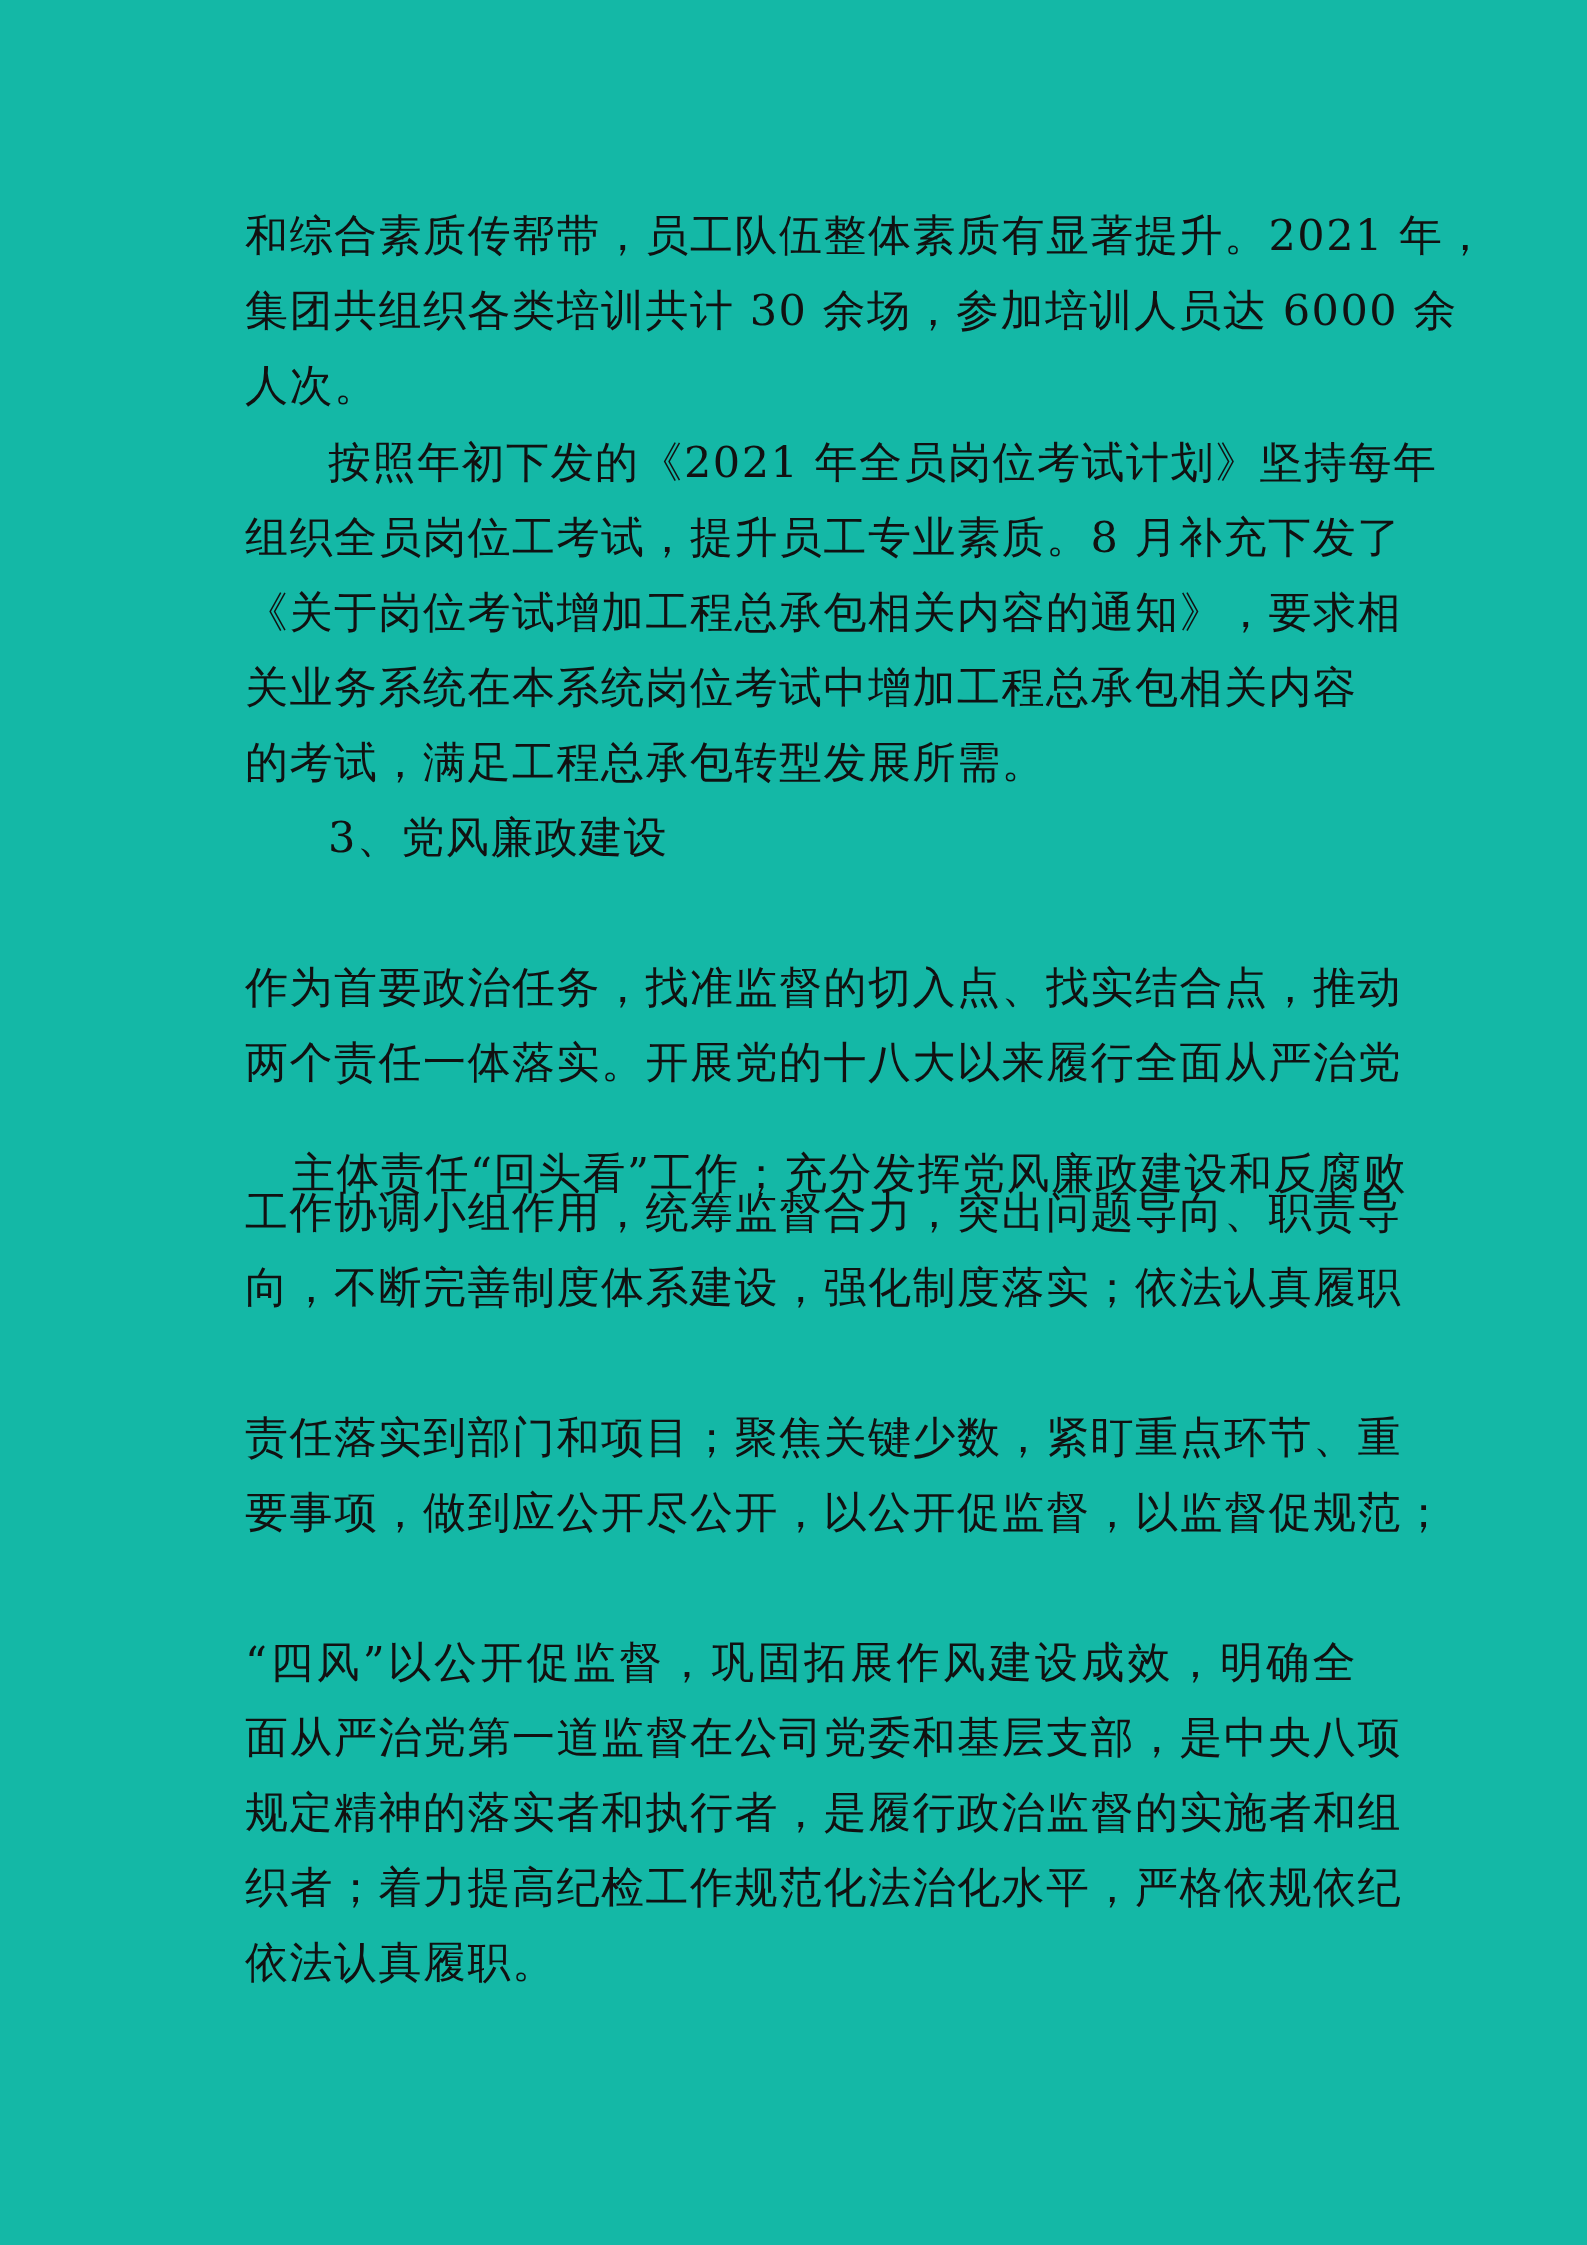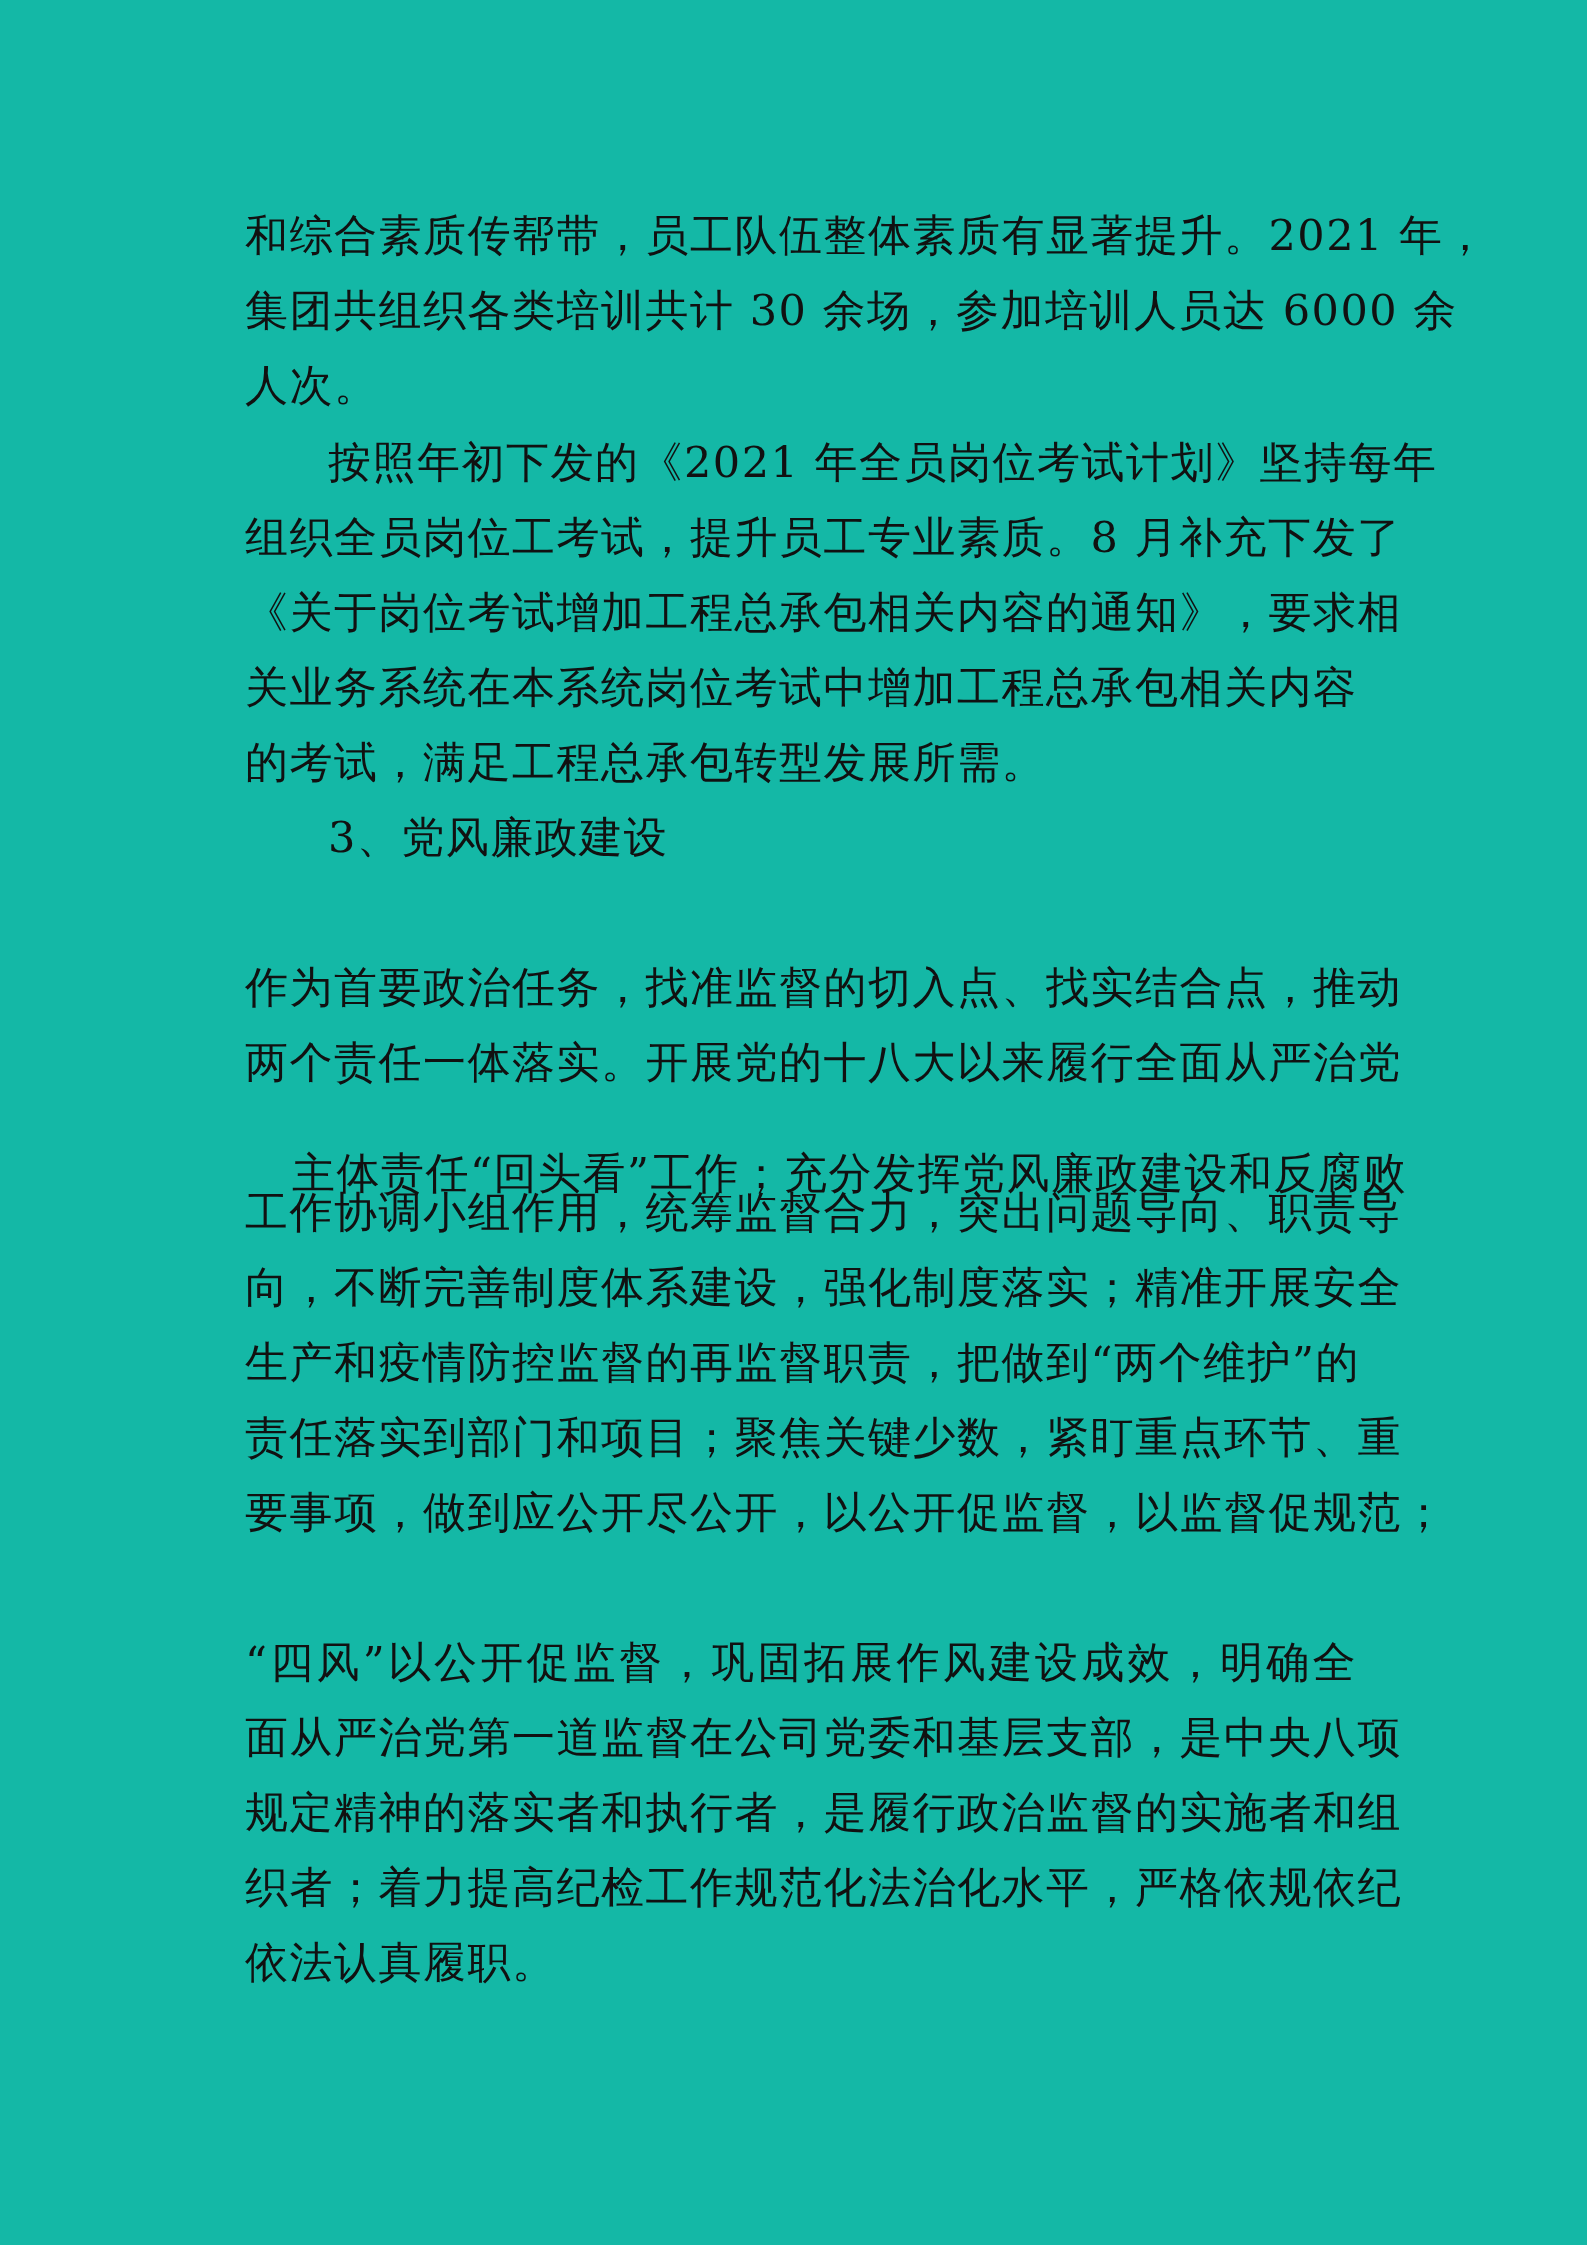--- a/index.html
+++ b/index.html
@@ -66,22 +66,21 @@
   <div class="line" style="top:582px;">《关于岗位考试增加工程总承包相关内容的通知》，要求相</div>
   <div class="line last" style="top:657px;">关业务系统在本系统岗位考试中增加工程总承包相关内容</div>
   <div class="line last" style="top:732px;">的考试，满足工程总承包转型发展所需。</div>
 
   <div class="heading" style="top:807px;">3、党风廉政建设</div>
 
   <div class="line" style="top:957px;">作为首要政治任务，找准监督的切入点、找实结合点，推动</div>
   <div class="line" style="top:1032px;">两个责任一体落实。开展党的十八大以来履行全面从严治党</div>
   <div class="line" style="top:1143px;margin-left:47px;">主体责任“回头看”工作；充分发挥党风廉政建设和反腐败</div>
   <div class="line" style="top:1182px;">工作协调小组作用，统筹监督合力，突出问题导向、职责导</div>
-  <div class="line" style="top:1257px;">向，不断完善制度体系建设，强化制度落实；精准开展安全</div>
-  <div class="line" style="top:1332px;">生产和疫情防控监督的再监督职责，把做到“两个维护”的</div>
+  <div class="line" style="top:1257px;">向，不断完善制度体系建设，强化制度落实；依法认真履职</div>
   <div class="line" style="top:1407px;">责任落实到部门和项目；聚焦关键少数，紧盯重点环节、重</div>
   <div class="line" style="top:1482px;">要事项，做到应公开尽公开，以公开促监督，以监督促规范；</div>
   <div class="line" style="top:1632px;">“四风”以公开促监督，巩固拓展作风建设成效，明确全</div>
   <div class="line" style="top:1707px;">面从严治党第一道监督在公司党委和基层支部，是中央八项</div>
   <div class="line" style="top:1782px;">规定精神的落实者和执行者，是履行政治监督的实施者和组</div>
   <div class="line" style="top:1857px;">织者；着力提高纪检工作规范化法治化水平，严格依规依纪</div>
   <div class="line last" style="top:1932px;">依法认真履职。</div>
 
 </div>
 

